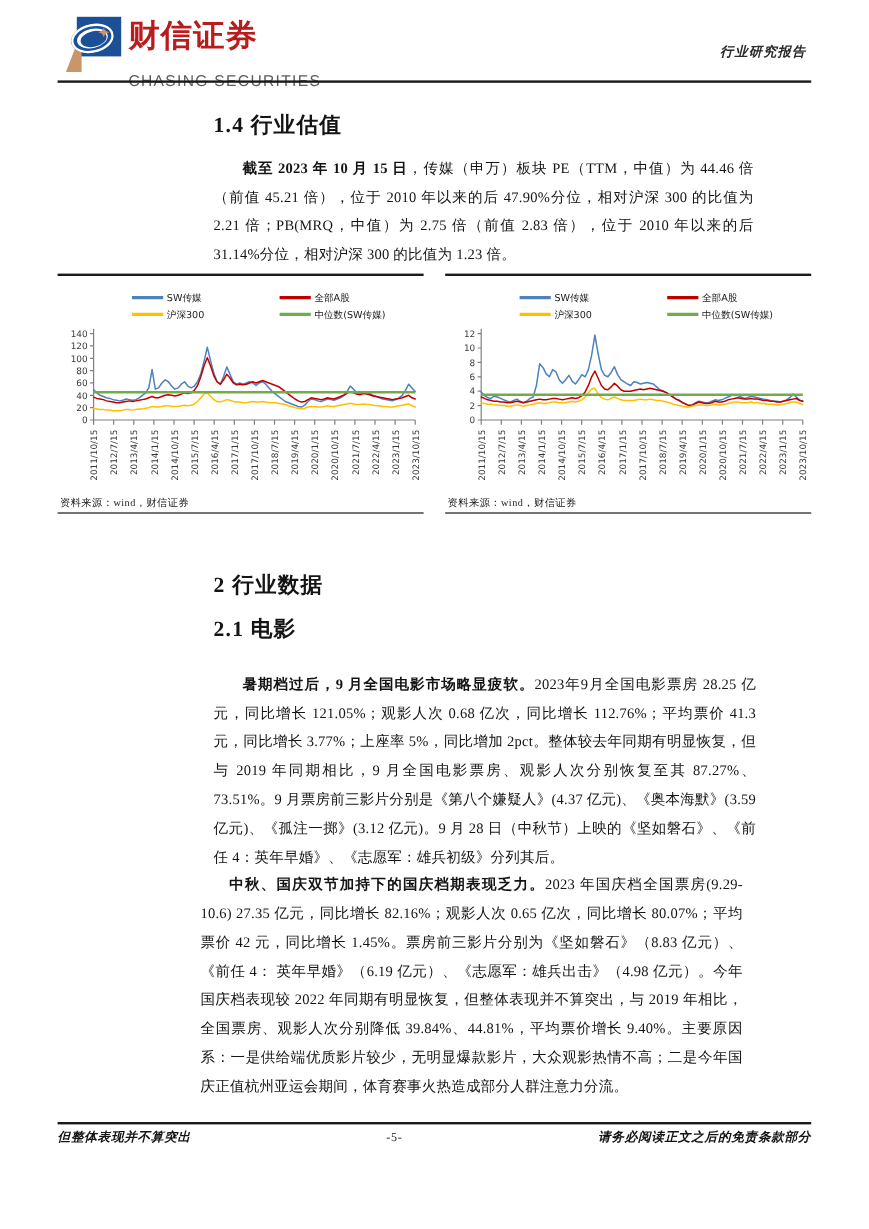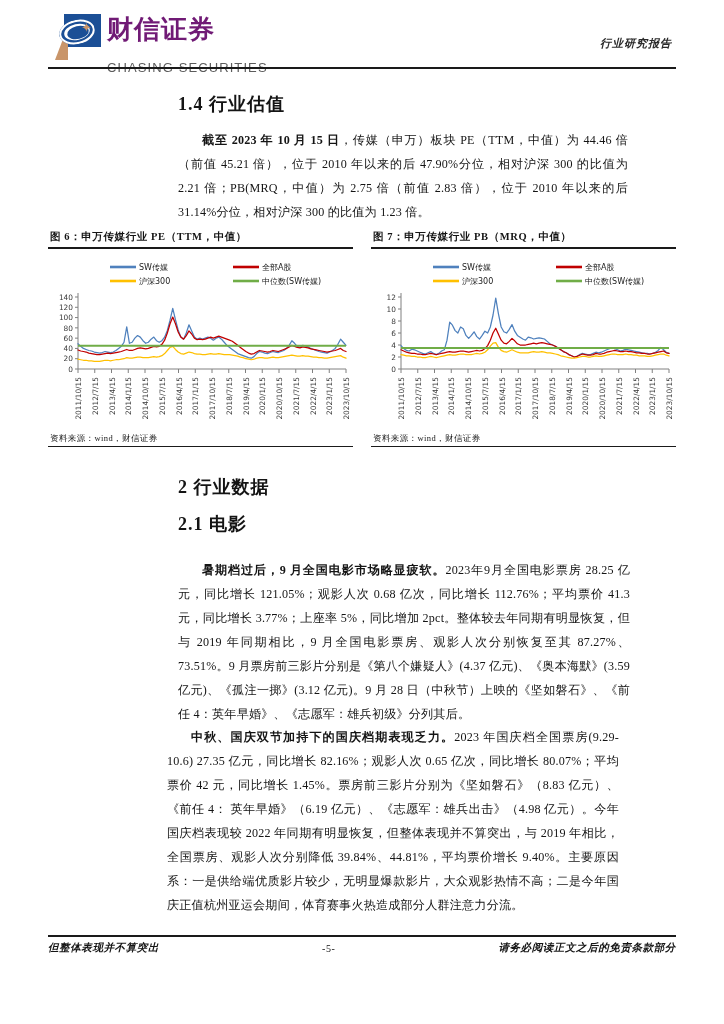--- a/index.html
+++ b/index.html
@@ -23,21 +23,21 @@
   .logo-mark .ell{position:absolute;left:4px;top:6px;width:36px;height:24px;
      border-radius:50%;background:#1b4f96;transform:rotate(-13deg);
      box-shadow:0 0 0 2px #ffffff inset;}
   .logo-mark .ell2{position:absolute;left:9px;top:10px;width:26px;height:16px;
      border-radius:50%;background:#ffffff;transform:rotate(-13deg);}
   .logo-mark .ell3{position:absolute;left:12px;top:12px;width:22px;height:13px;
      border-radius:50%;background:#1b4f96;transform:rotate(-13deg);}
   .logo-mark .star{position:absolute;left:26px;top:7px;color:#c9956a;font-size:13px;line-height:13px;}
   .logo-text{margin-left:6px;}
   .logo-cn{font-family:"Liberation Sans","DejaVu Sans",sans-serif;
-    font-size:26px;font-weight:bold;color:#701a75;letter-spacing:1px;line-height:30px;}
+    font-size:26px;font-weight:bold;color:#b91c1c;letter-spacing:1px;line-height:30px;}
   .logo-en{font-family:"Liberation Sans","DejaVu Sans",sans-serif;
     font-size:13px;color:#5c5c5c;letter-spacing:1.1px;margin-top:16px;}
   .header-right{position:absolute;right:52px;top:36px;
     font-family:"Liberation Serif","DejaVu Serif",serif;font-size:11px;
     font-style:italic;font-weight:bold;color:#2a2a2a;letter-spacing:1px;margin-left:11px;}
   .header-rule{position:absolute;left:48px;top:67px;width:628px;height:2px;background:#1a1a1a;}
 
   
   .content{position:absolute;left:48px;top:80px;width:628px;}
   h3.sec{font-size:18px;font-weight:bold;margin:0;letter-spacing:1px;
@@ -102,21 +102,20 @@
 
     <h3 class="sec h-14">1.4 行业估值</h3>
 
     <div class="para p-intro">
       <b>截至 2023 年 10 月 15 日</b><span id="p14rest">，传媒（申万）板块 PE（TTM，中值）为 44.46 倍（前值 45.21 倍），位于 2010 年以来的后 47.90%分位，相对沪深 300 的比值为 2.21 倍；PB(MRQ，中值）为 2.75 倍（前值 2.83 倍），位于 2010 年以来的后 31.14%分位，相对沪深 300 的比值为 1.23 倍。</span>
     </div>
 
     <div class="figs">
 
       <div class="fig">
-        <div class="fig-title">图 6：申万传媒行业 PE（TTM，中值）</div>
         <div class="fig-rule"></div>
         <div class="fig-box">
           <svg id="chart0" width="305" height="180" viewBox="0 0 305 180">
               <line x1="62" y1="18" x2="88" y2="18" stroke="#4F81BD" stroke-width="2.6"></line>
               <text x="91" y="21" class="lg-txt">SW传媒</text>
               <line x1="185" y1="18" x2="211" y2="18" stroke="#C00000" stroke-width="2.6"></line>
               <text x="214" y="21" class="lg-txt">全部A股</text>
               <line x1="62" y1="32" x2="88" y2="32" stroke="#FFC000" stroke-width="2.6"></line>
               <text x="91" y="35" class="lg-txt">沪深300</text>
               <line x1="185" y1="32" x2="211" y2="32" stroke="#70AD47" stroke-width="2.6"></line>
@@ -177,21 +176,20 @@
               <path d="M30.00 100.97 L32.71 102.00 L35.41 102.51 L38.12 103.03 L40.83 104.06 L43.54 104.57 L46.24 105.09 L48.95 105.60 L51.66 105.60 L54.36 105.09 L57.07 104.57 L59.78 104.06 L62.48 104.57 L65.19 104.06 L67.90 103.54 L70.61 103.03 L73.31 102.51 L76.02 101.49 L78.73 100.46 L81.43 101.49 L84.14 101.49 L86.85 100.46 L89.56 99.43 L92.26 98.91 L94.97 99.43 L97.68 99.94 L100.38 99.43 L103.09 98.40 L105.80 97.37 L108.51 97.89 L111.21 97.37 L113.92 95.31 L116.63 91.20 L119.33 84.00 L122.04 74.74 L124.75 68.06 L127.45 74.74 L130.16 82.97 L132.87 88.11 L135.58 90.17 L138.28 86.57 L140.99 81.94 L143.70 85.03 L146.40 89.14 L149.11 90.69 L151.82 90.17 L154.53 90.69 L157.23 90.17 L159.94 89.14 L162.65 88.11 L165.35 89.14 L168.06 88.11 L170.77 87.09 L173.47 88.11 L176.18 89.14 L178.89 90.17 L181.60 91.20 L184.30 92.23 L187.01 94.29 L189.72 96.34 L192.42 98.40 L195.13 100.46 L197.84 102.51 L200.55 104.06 L203.25 105.09 L205.96 104.57 L208.67 103.03 L211.37 101.49 L214.08 102.00 L216.79 102.51 L219.49 103.03 L222.20 102.51 L224.91 101.49 L227.62 102.00 L230.32 102.51 L233.03 101.49 L235.74 100.46 L238.44 99.43 L241.15 97.89 L243.86 96.34 L246.57 97.37 L249.27 98.40 L251.98 98.91 L254.69 97.89 L257.39 98.40 L260.10 98.91 L262.81 99.94 L265.52 100.46 L268.22 100.97 L270.93 101.49 L273.64 102.00 L276.34 102.51 L279.05 103.03 L281.76 102.51 L284.46 102.00 L287.17 101.49 L289.88 100.46 L292.59 99.43 L295.29 101.49 L298.00 102.51 " fill="none" stroke="#C00000" stroke-width="1.25" stroke-linejoin="round" stroke-linecap="round"></path>
               <path d="M30.00 110.23 L32.71 110.74 L35.41 111.26 L38.12 111.26 L40.83 111.77 L43.54 111.77 L46.24 112.29 L48.95 112.29 L51.66 112.29 L54.36 111.77 L57.07 111.26 L59.78 111.26 L62.48 111.77 L65.19 111.26 L67.90 110.74 L70.61 110.74 L73.31 110.23 L76.02 109.71 L78.73 108.69 L81.43 109.20 L84.14 109.20 L86.85 108.69 L89.56 108.17 L92.26 108.17 L94.97 108.69 L97.68 108.69 L100.38 108.69 L103.09 108.17 L105.80 107.66 L108.51 108.17 L111.21 107.66 L113.92 106.63 L116.63 104.57 L119.33 101.49 L122.04 98.40 L124.75 97.37 L127.45 100.46 L130.16 103.03 L132.87 104.57 L135.58 105.09 L138.28 104.06 L140.99 103.03 L143.70 103.54 L146.40 104.57 L149.11 105.09 L151.82 105.09 L154.53 105.60 L157.23 105.60 L159.94 105.09 L162.65 104.57 L165.35 105.09 L168.06 105.09 L170.77 104.57 L173.47 105.09 L176.18 105.60 L178.89 105.60 L181.60 105.60 L184.30 106.11 L187.01 106.63 L189.72 107.14 L192.42 108.17 L195.13 108.69 L197.84 109.71 L200.55 110.23 L203.25 110.74 L205.96 110.23 L208.67 109.20 L211.37 108.69 L214.08 108.69 L216.79 109.20 L219.49 109.20 L222.20 108.69 L224.91 108.17 L227.62 108.69 L230.32 108.69 L233.03 108.17 L235.74 107.66 L238.44 107.14 L241.15 106.63 L243.86 106.11 L246.57 106.63 L249.27 107.14 L251.98 107.14 L254.69 106.63 L257.39 107.14 L260.10 107.14 L262.81 107.66 L265.52 108.17 L268.22 108.17 L270.93 108.69 L273.64 108.69 L276.34 109.20 L279.05 109.20 L281.76 108.69 L284.46 108.17 L287.17 107.66 L289.88 107.14 L292.59 106.63 L295.29 108.17 L298.00 109.20 " fill="none" stroke="#FFC000" stroke-width="1.25" stroke-linejoin="round" stroke-linecap="round"></path>
               <line x1="30" y1="96.85714285714286" x2="298" y2="96.85714285714286" stroke="#70AD47" stroke-width="2"></line>
             </svg>
         </div>
         <div class="fig-src">资料来源：wind，财信证券</div>
         <div class="fig-rule-bot"></div>
       </div>
 
       <div class="fig">
-        <div class="fig-title">图 7：申万传媒行业 PB（MRQ，中值）</div>
         <div class="fig-rule"></div>
         <div class="fig-box">
           <svg id="chart1" width="305" height="180" viewBox="0 0 305 180">
               <line x1="62" y1="18" x2="88" y2="18" stroke="#4F81BD" stroke-width="2.6"></line>
               <text x="91" y="21" class="lg-txt">SW传媒</text>
               <line x1="185" y1="18" x2="211" y2="18" stroke="#C00000" stroke-width="2.6"></line>
               <text x="214" y="21" class="lg-txt">全部A股</text>
               <line x1="62" y1="32" x2="88" y2="32" stroke="#FFC000" stroke-width="2.6"></line>
               <text x="91" y="35" class="lg-txt">沪深300</text>
               <line x1="185" y1="32" x2="211" y2="32" stroke="#70AD47" stroke-width="2.6"></line>

